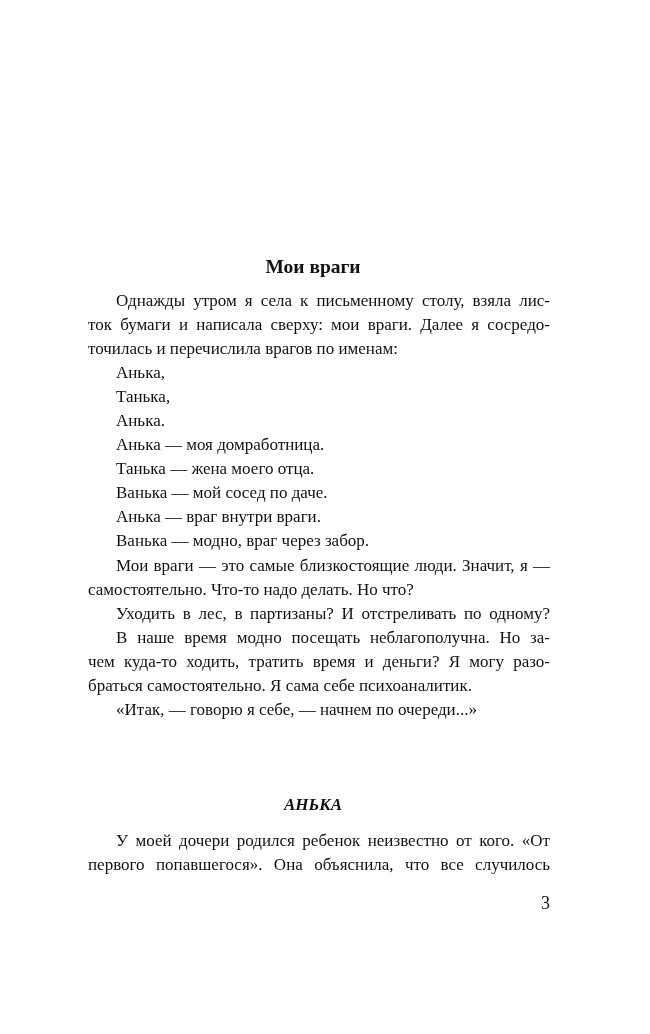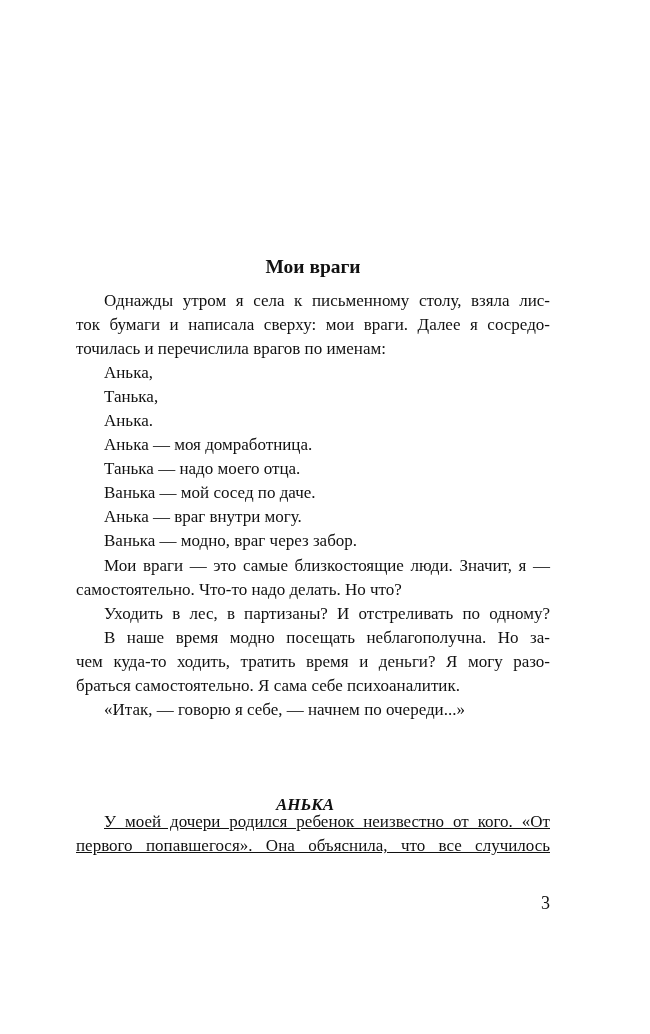--- a/index.html
+++ b/index.html
@@ -37,47 +37,47 @@
       line-height: 26px;
       margin: 0;
     }
     .body-text {
       font-size: 17px;
       line-height: 24.05px;
     }
     .line {
       display: block;
       white-space: nowrap;
+      margin-left: 12px;
     }
     .line.justify {
       text-align: justify;
       text-align-last: justify;
       white-space: normal;
     }
     .line.indent {
       padding-left: 28px;
     }
     .section1 {
       top: 289px;
     }
     .subhead {
       position: absolute;
-      left: 68px;
+      left: 76px;
       width: 474px;
       top: 793px;
       text-align: center;
       font-weight: bold;
       font-style: italic;
       font-size: 17px;
       line-height: 24px;
       margin: 0;
     }
     .section2 {
-      top: 810px;
-      text-decoration: underline;
+      top: 829px;
     }
     .page-number {
       position: absolute;
       left: 536px;
       top: 891px;
       width: 14px;
       text-align: right;
       font-size: 18px;
       line-height: 24px;
     }
@@ -90,23 +90,23 @@
   <h1 class="title">Мои враги</h1>
 
   <div class="text-block body-text section1">
     <span class="line indent justify">Однажды утром я села к письменному столу, взяла лис-</span>
     <span class="line justify">ток бумаги и написала сверху: мои враги. Далее я сосредо-</span>
     <span class="line">точилась и перечислила врагов по именам:</span>
     <span class="line indent">Анька,</span>
     <span class="line indent">Танька,</span>
     <span class="line indent">Анька.</span>
     <span class="line indent">Анька — моя домработница.</span>
-    <span class="line indent">Танька — надо моего отца.</span>
+    <span class="line indent">Танька — жена моего отца.</span>
     <span class="line indent">Ванька — мой сосед по даче.</span>
-    <span class="line indent">Анька — враг внутри могу.</span>
+    <span class="line indent">Анька — враг внутри враги.</span>
     <span class="line indent">Ванька — модно, враг через забор.</span>
     <span class="line indent justify">Мои враги — это самые близкостоящие люди. Значит, я —</span>
     <span class="line">самостоятельно. Что-то надо делать. Но что?</span>
     <span class="line indent justify">Уходить в лес, в партизаны? И отстреливать по одному?</span>
     <span class="line indent justify">В наше время модно посещать неблагополучна. Но за-</span>
     <span class="line justify">чем куда-то ходить, тратить время и деньги? Я могу разо-</span>
     <span class="line">браться самостоятельно. Я сама себе психоаналитик.</span>
     <span class="line indent">«Итак, — говорю я себе, — начнем по очереди...»</span>
   </div>
 

